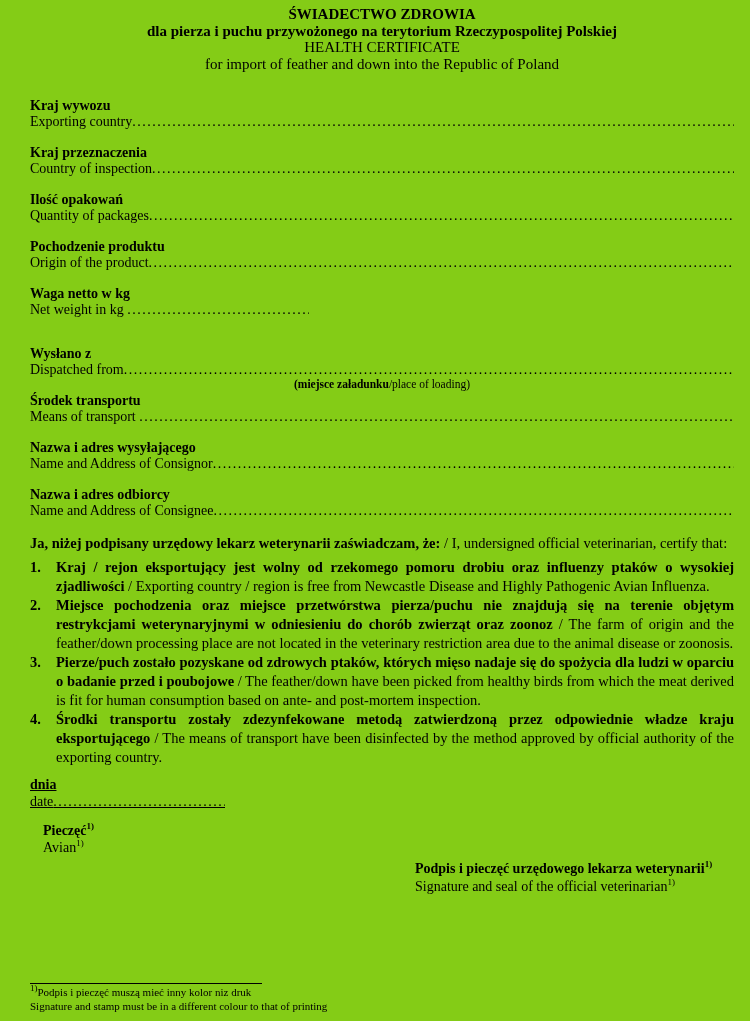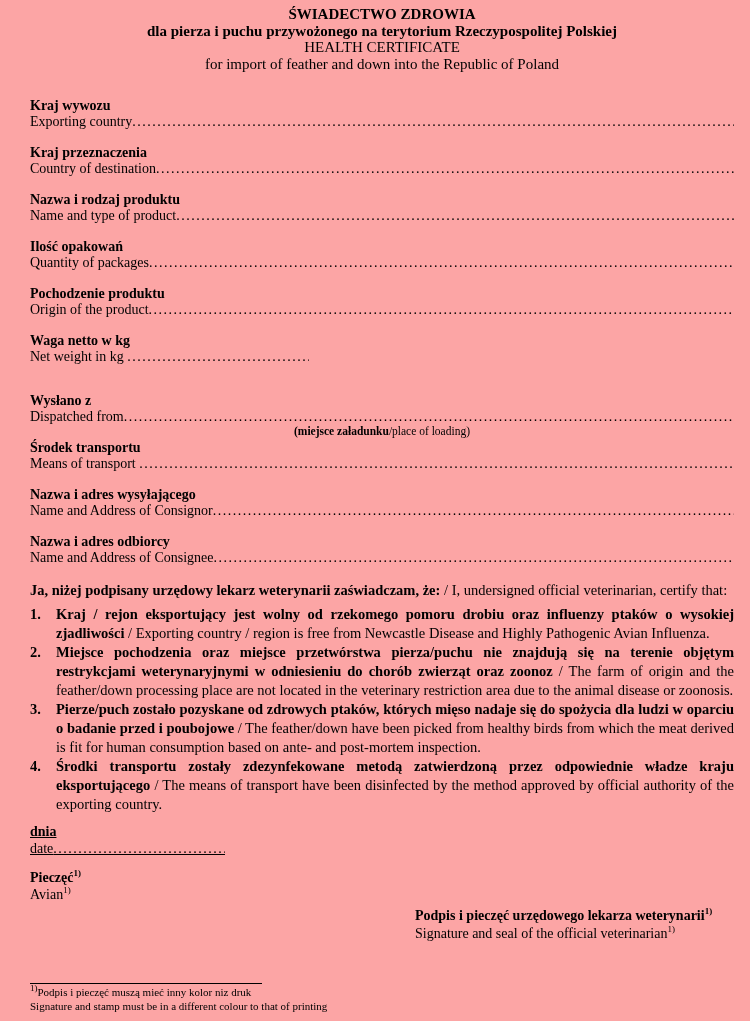--- a/index.html
+++ b/index.html
@@ -1,19 +1,19 @@
 <!DOCTYPE html>
 <html><head>
 <meta charset="utf-8">
 <style>
   * { margin:0; padding:0; box-sizing:border-box; }
   html,body { background:#fff; }
   .page {
     width:750px; height:1021px;
-    background:#fca5a5; color:#000;
+    background:#84cc16; color:#000;
     font-family:"Liberation Serif", serif;
     font-size:14px;
     position:relative;
     padding:6px 16px 0 30px;
     overflow:hidden;
   }
   .b { font-weight:bold; }
 
   
   .title-block { text-align:center; line-height:16.5px; margin-bottom:26px; }
@@ -43,21 +43,21 @@
   .cert-item .txt { flex:1; text-align:justify; }
 
   
   .issued-row { display:flex; margin-top:9px; }
   .issued-col-left { width:277px; }
   .issued-col-right { flex:1;text-decoration:underline; }
   .iline { display:flex; align-items:baseline; font-size:14px; line-height:17px; }
   .iline .len { white-space:pre; }
   .ilabel { font-weight:bold; font-size:14px; line-height:17px; }
 
-  .seal-block { margin-top:12px; font-size:14px; line-height:17px; }
+  .seal-block { margin-top:12px; font-size:14px; line-height:17px;margin-left:13px; }
   .signature-block { margin-left:385px; margin-top:4px; font-size:14px; line-height:17.5px; }
   sup { font-size:9px; vertical-align:super; line-height:0; }
 
   
   .footnote { position:absolute; left:30px; bottom:8px; font-size:11px; line-height:13.5px; }
   .footnote-rule { width:232px; border-top:1px solid #000; margin-bottom:2px; }
 </style>
 </head>
 <body>
 
@@ -74,32 +74,25 @@
     <div class="flabel">Kraj wywozu</div>
     <div class="fentry">
         <span class="len">Exporting country</span>
         <span class="leader"></span>
       </div>
   </section>
 
   <section class="field">
     <div class="flabel">Kraj przeznaczenia</div>
     <div class="fentry">
-        <span class="len">Country of destination</span>
+        <span class="len">Country of inspection</span>
         <span class="leader"></span>
       </div>
   </section>
 
-  <section class="field">
-    <div class="flabel">Nazwa i rodzaj produktu</div>
-    <div class="fentry">
-        <span class="len">Name and type of product</span>
-        <span class="leader"></span>
-      </div>
-  </section>
 
   <section class="field">
     <div class="flabel">Ilość opakowań</div>
     <div class="fentry">
         <span class="len">Quantity of packages</span>
         <span class="leader"></span>
       </div>
   </section>
 
   <section class="field">

